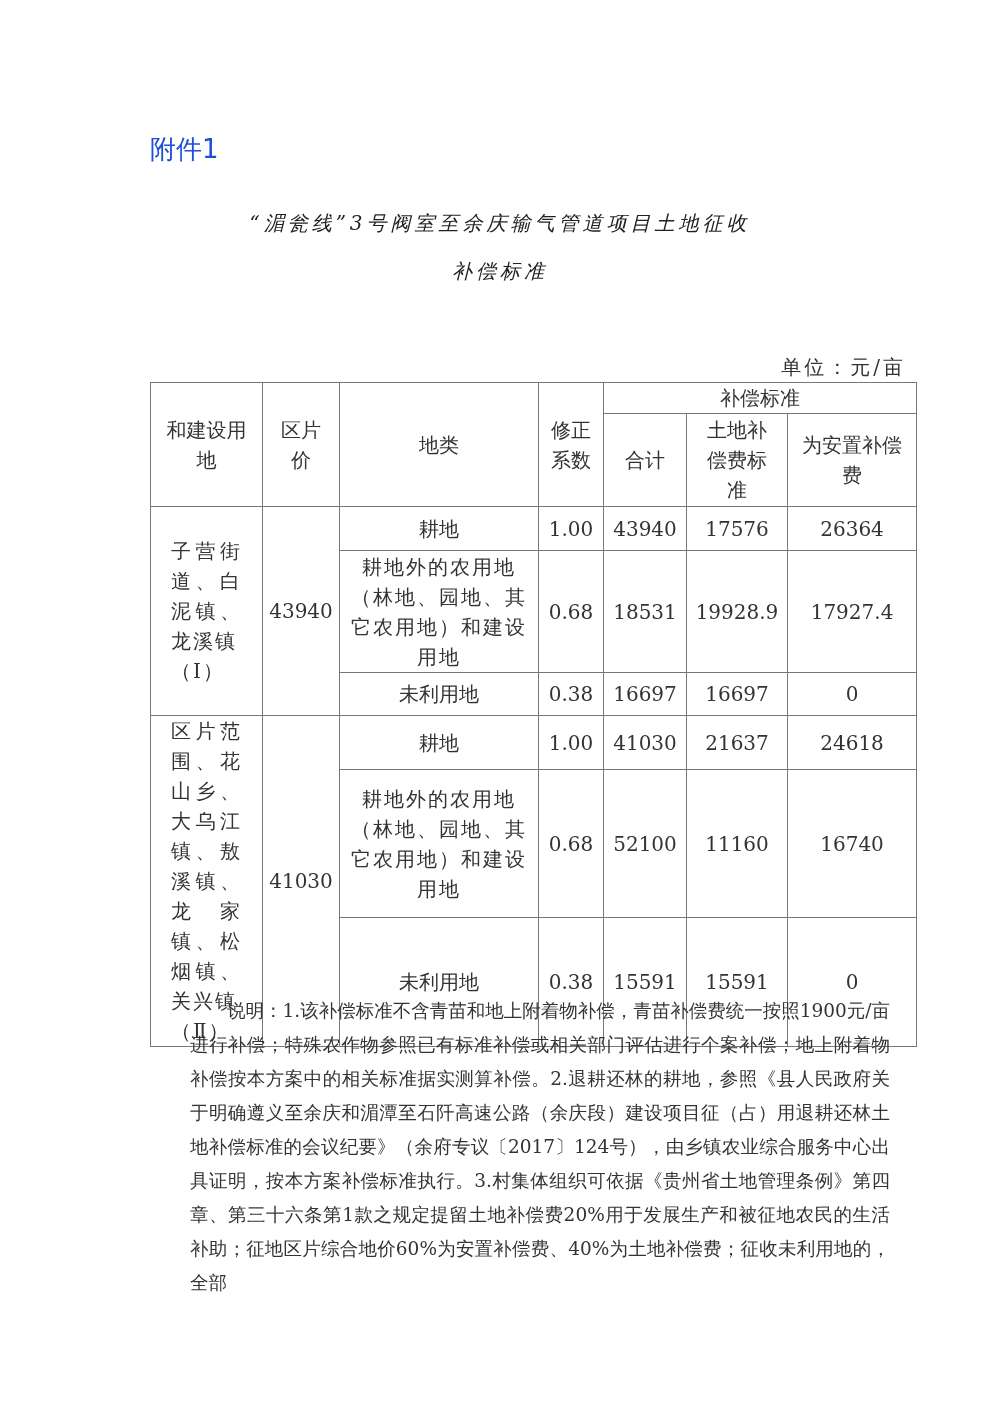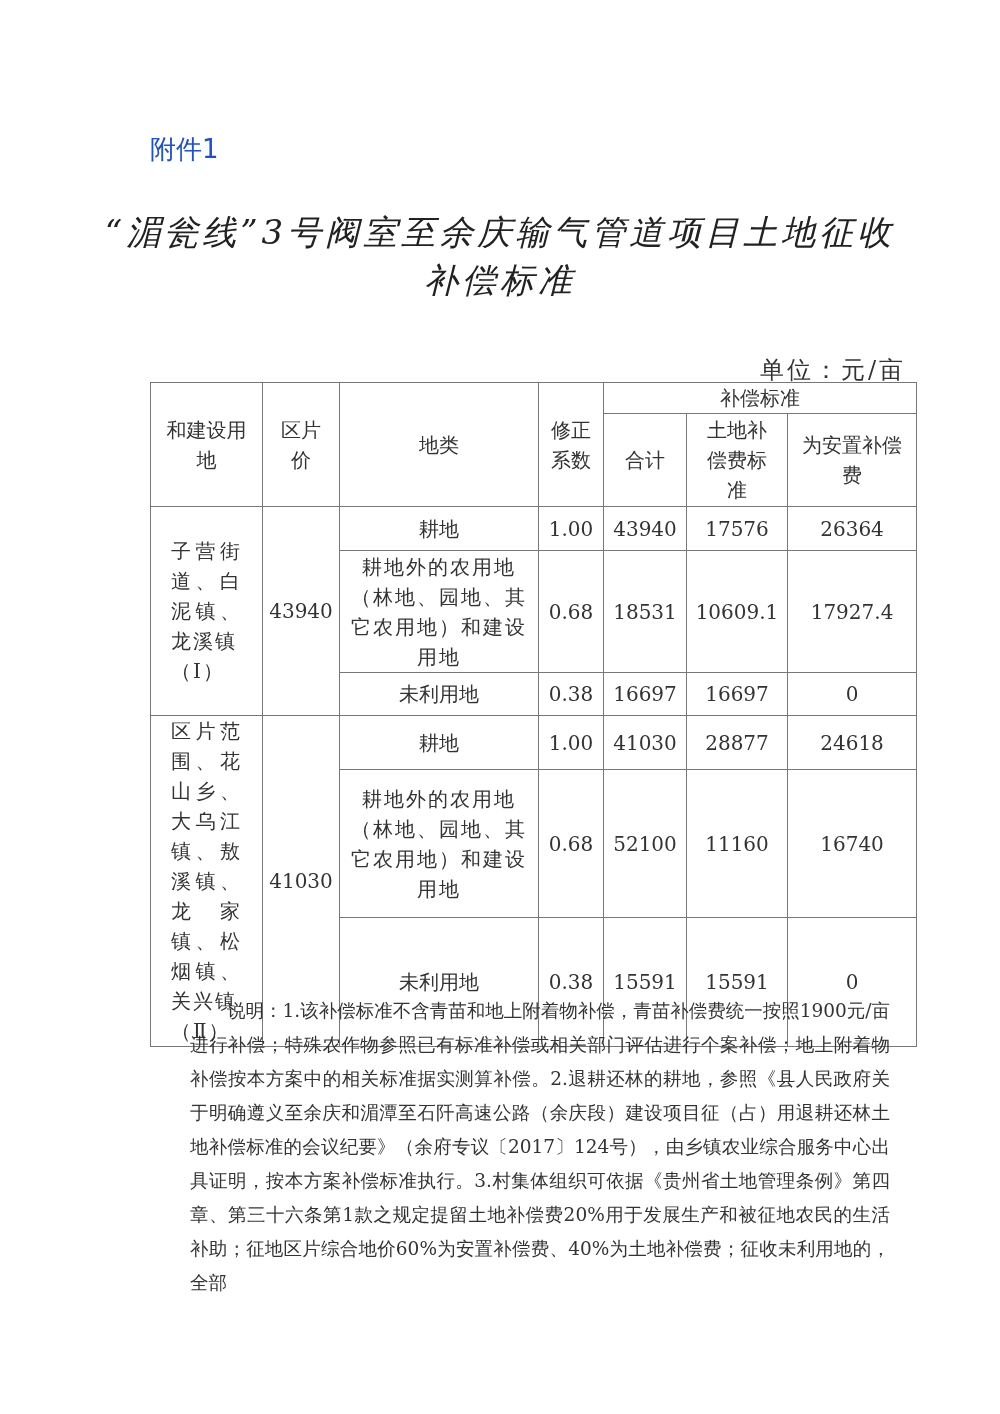--- a/index.html
+++ b/index.html
@@ -1,24 +1,24 @@
 <!DOCTYPE html>
 <html><head>
 <meta charset="utf-8">
 <style>
   html, body { margin: 0; padding: 0; background: #ffffff; }
   body { width: 1000px; height: 1414px; position: relative; overflow: hidden;
          font-family: "DejaVu Serif", "Liberation Serif", serif; color: #333; }
   .attach { position: absolute; left: 150px; top: 132px; font-family: "DejaVu Sans", "Liberation Sans", sans-serif;
             font-size: 26px; color: #1d4ed8; }
   .title { position: absolute; left: 0; width: 1000px; text-align: center; font-family: "DejaVu Serif", serif;
-           font-size: 34px; color: #222; letter-spacing: 4px; font-style: italic; }
+           font-size: 20px; color: #222; letter-spacing: 4px; font-style: italic; }
   .t1 { top: 210px; }
   .t2 { top: 258px; }
-  .unit { position: absolute; right: 94px; top: 354px; font-size: 24px; color: #333; letter-spacing: 3px; }
+  .unit { position: absolute; right: 94px; top: 354px; font-size: 20px; color: #333; letter-spacing: 3px; }
   table.std { position: absolute; left: 150px; top: 382px; width: 766px; border-collapse: collapse;
               table-layout: fixed; font-size: 20px; color: #333; }
   table.std td, table.std th { border: 1.5px solid #777; text-align: center; vertical-align: middle;
               padding: 0 4px; font-weight: normal; line-height: 30px; }
   .lefttxt { text-align: justify !important; text-align-last: left; letter-spacing: 2px; padding: 0 20px !important; }
   .lefttxt .roman { display:block; text-align:center; }
   .note { position: absolute; left: 150px; width: 700px; top: 994px; font-size: 18.5px; line-height: 34px;
           color: #333; text-indent: 2em; text-align: justify; margin-left: 40px; }
 </style>
 </head>
@@ -62,41 +62,41 @@
     <td>耕地</td>
     <td>1.00</td>
     <td>43940</td>
     <td>17576</td>
     <td>26364</td>
   </tr>
   <tr style="height:122px">
     <td style="padding:0 10px;letter-spacing:2px">耕地外的农用地（林地、园地、其它农用地）和建设用地</td>
     <td>0.68</td>
     <td>18531</td>
-    <td>10609.1</td>
+    <td>19928.9</td>
     <td>17927.4</td>
   </tr>
   <tr style="height:43px">
     <td>未利用地</td>
     <td>0.38</td>
     <td>16697</td>
     <td>16697</td>
     <td>0</td>
   </tr>
 
   <tr style="height:45px">
     <td rowspan="3" class="lefttxt">
       <span>区片范围、花山乡、大乌江镇、敖溪镇、龙家镇、松烟镇、关兴镇</span>
       <span class="roman">（Ⅱ）</span>
     </td>
     <td rowspan="3">41030</td>
     <td>耕地</td>
     <td>1.00</td>
     <td>41030</td>
-    <td>28877</td>
+    <td>21637</td>
     <td>24618</td>
   </tr>
   <tr style="height:123px">
     <td style="padding:0 10px;letter-spacing:2px">耕地外的农用地（林地、园地、其它农用地）和建设用地</td>
     <td>0.68</td>
     <td>52100</td>
     <td>11160</td>
     <td>16740</td>
   </tr>
   <tr style="height:107px">

